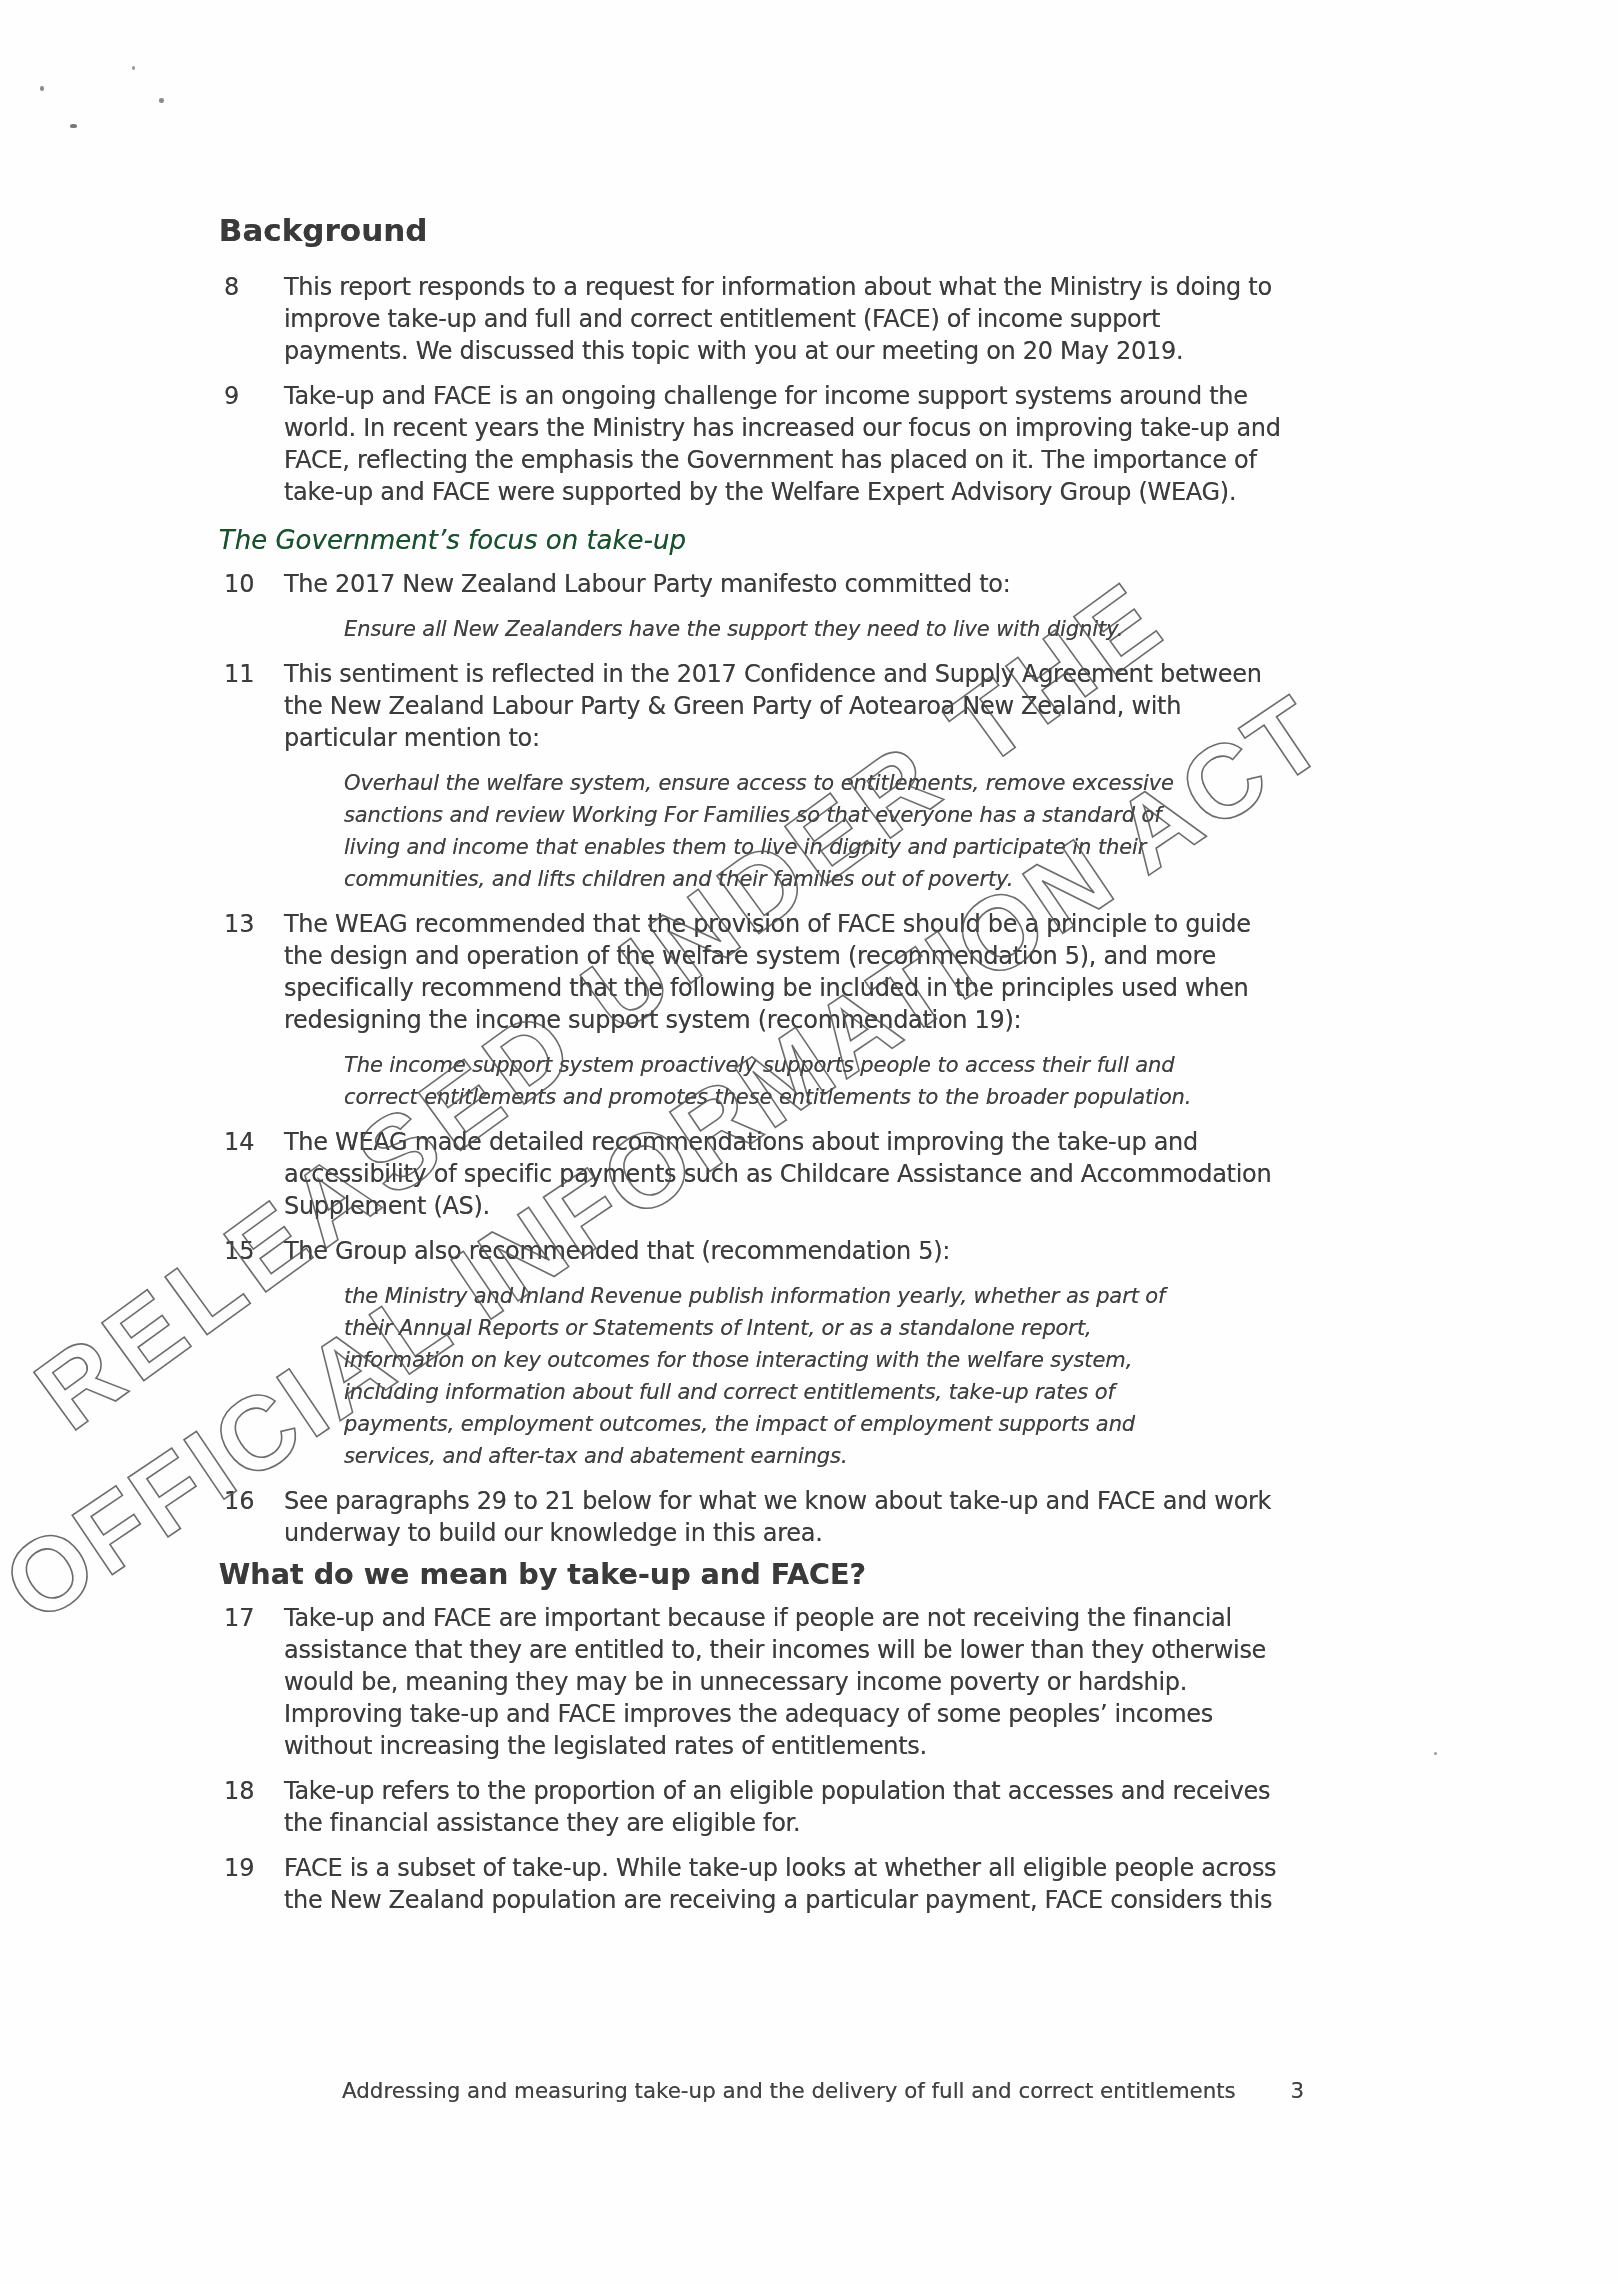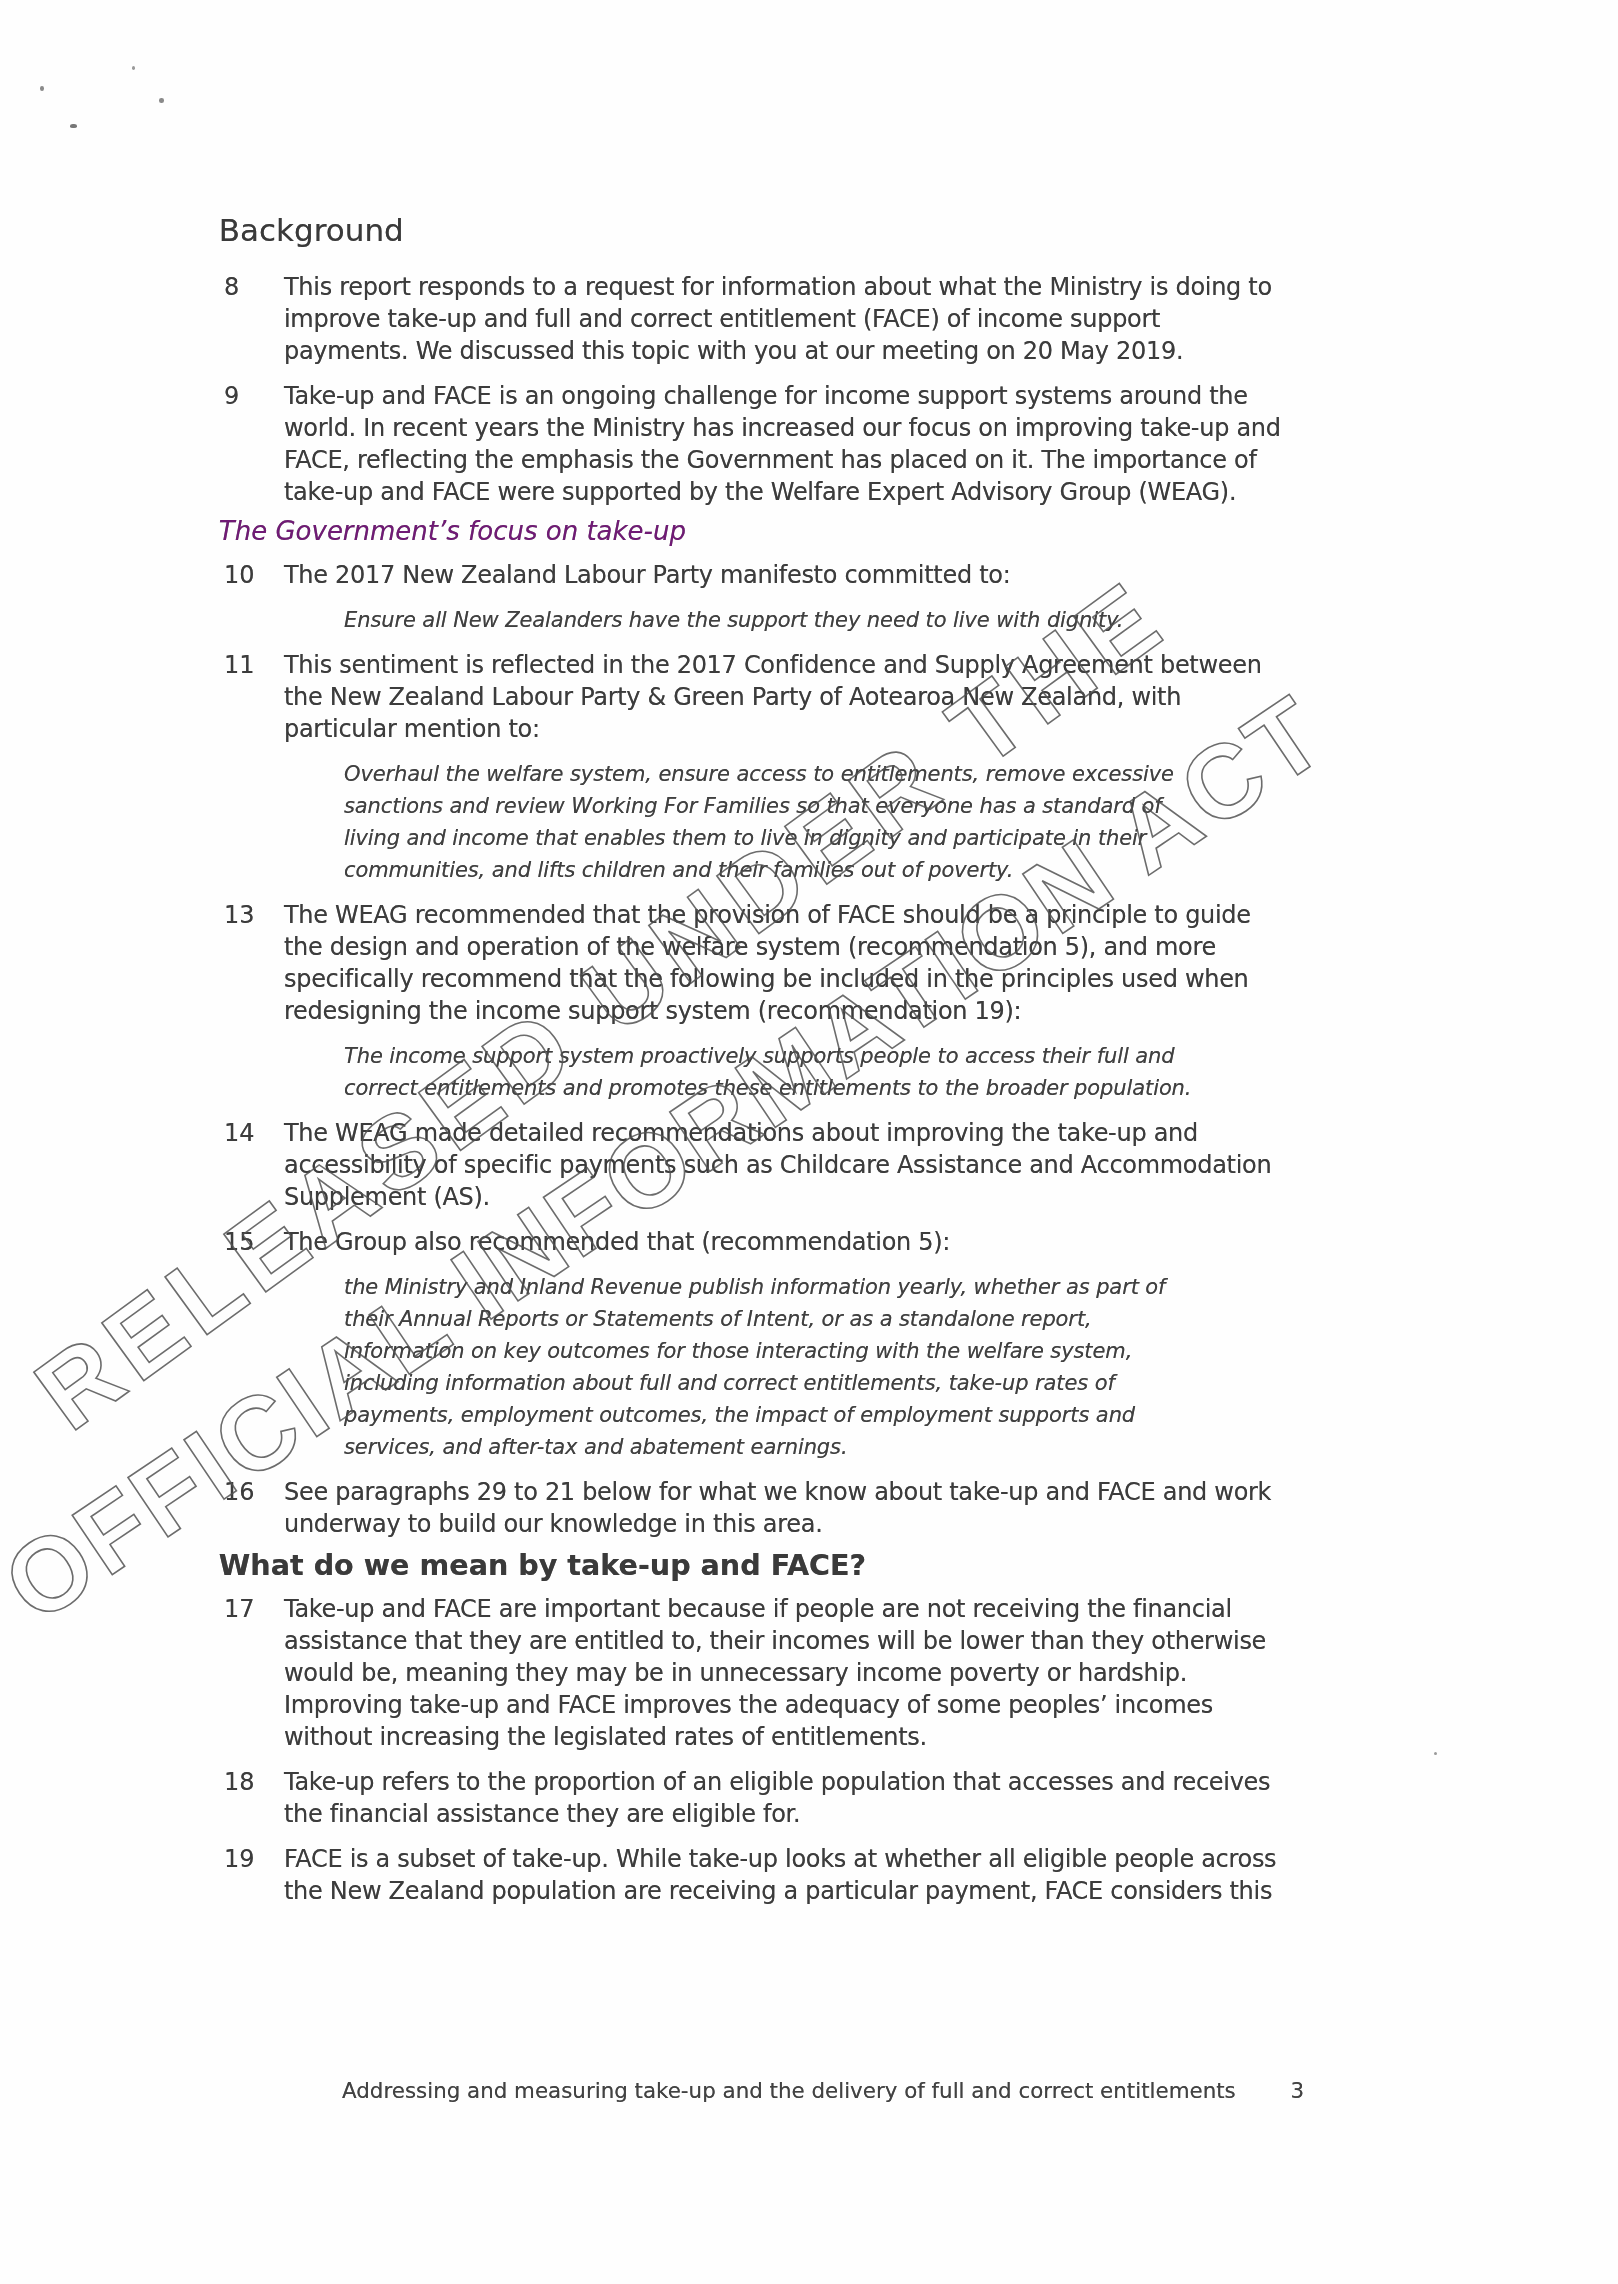--- a/index.html
+++ b/index.html
@@ -37,31 +37,31 @@
   .wm1{left:49px;top:1350px;transform:rotate(-36deg);transform-origin:left center;letter-spacing:9px;}
   .wm2{left:16px;top:1541px;transform:rotate(-34deg);transform-origin:left center;letter-spacing:3.9px;}
   
   .content{
     position:absolute;left:224px;top:0;width:1337px;
     z-index:1;
     text-shadow:0 0 0.4px rgba(60,60,60,0.65);
   }
   .h1{
     margin:214px 0 0 -5.2px;
-    font-size:31px;line-height:32px;font-weight:400;color:#3a3a3a;
+    font-size:31px;line-height:32px;font-weight:700;color:#3a3a3a;
     white-space:nowrap;
   }
   .h2{
     margin:10.4px 0 0 -5.2px;
     font-size:28.6px;line-height:30px;font-weight:700;color:#3a3a3a;
     white-space:nowrap;
   }
   .h2i{
-    margin:8px 0 0 -5.2px;
-    font-size:26px;line-height:30px;font-weight:400;font-style:italic;color:#701a75;
+    margin:17px 0 0 -5.2px;
+    font-size:26px;line-height:30px;font-weight:400;font-style:italic;color:#14532d;
     white-space:nowrap;
   }
   .para{display:grid;grid-template-columns:60px 1fr;margin-top:13px;}
   .h1 + .para{margin-top:25px;}
   .num{font-size:24px;line-height:32px;}
   .ptext{
     margin:0;font-size:24px;line-height:32px;letter-spacing:-0.3px;
     white-space:pre-line;
   }
   .quote{margin:13px 0 0 120px;}

